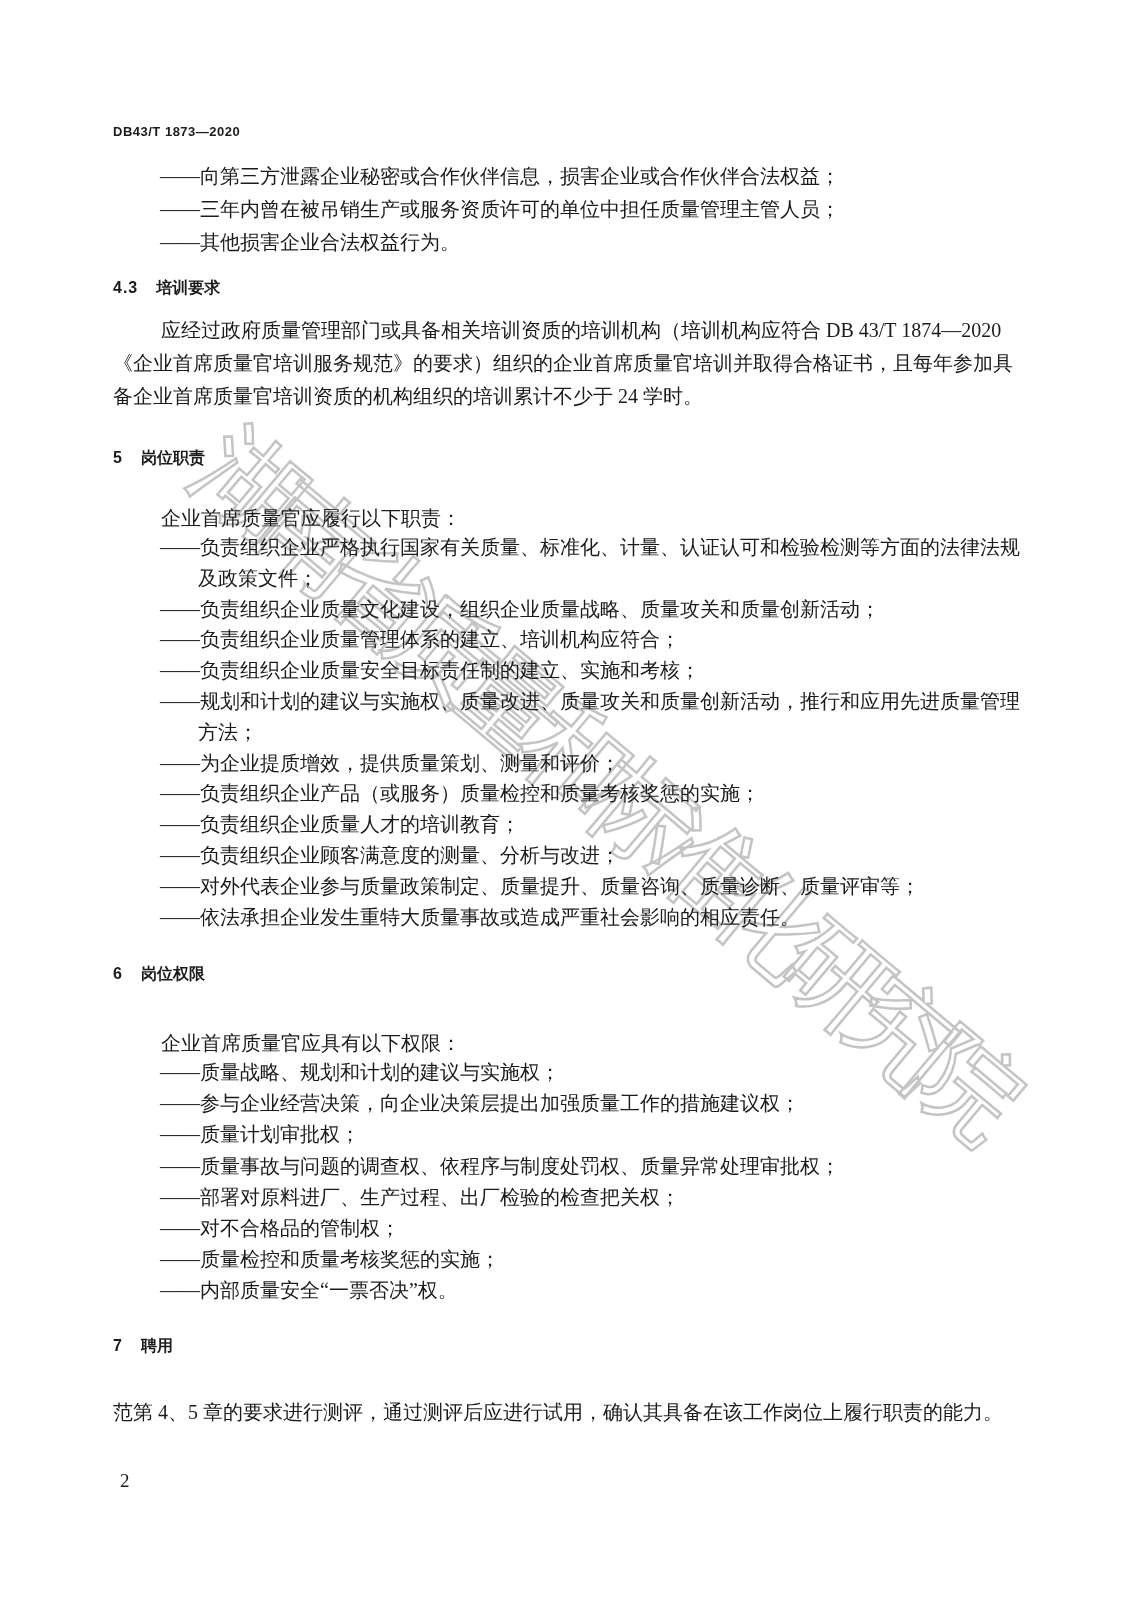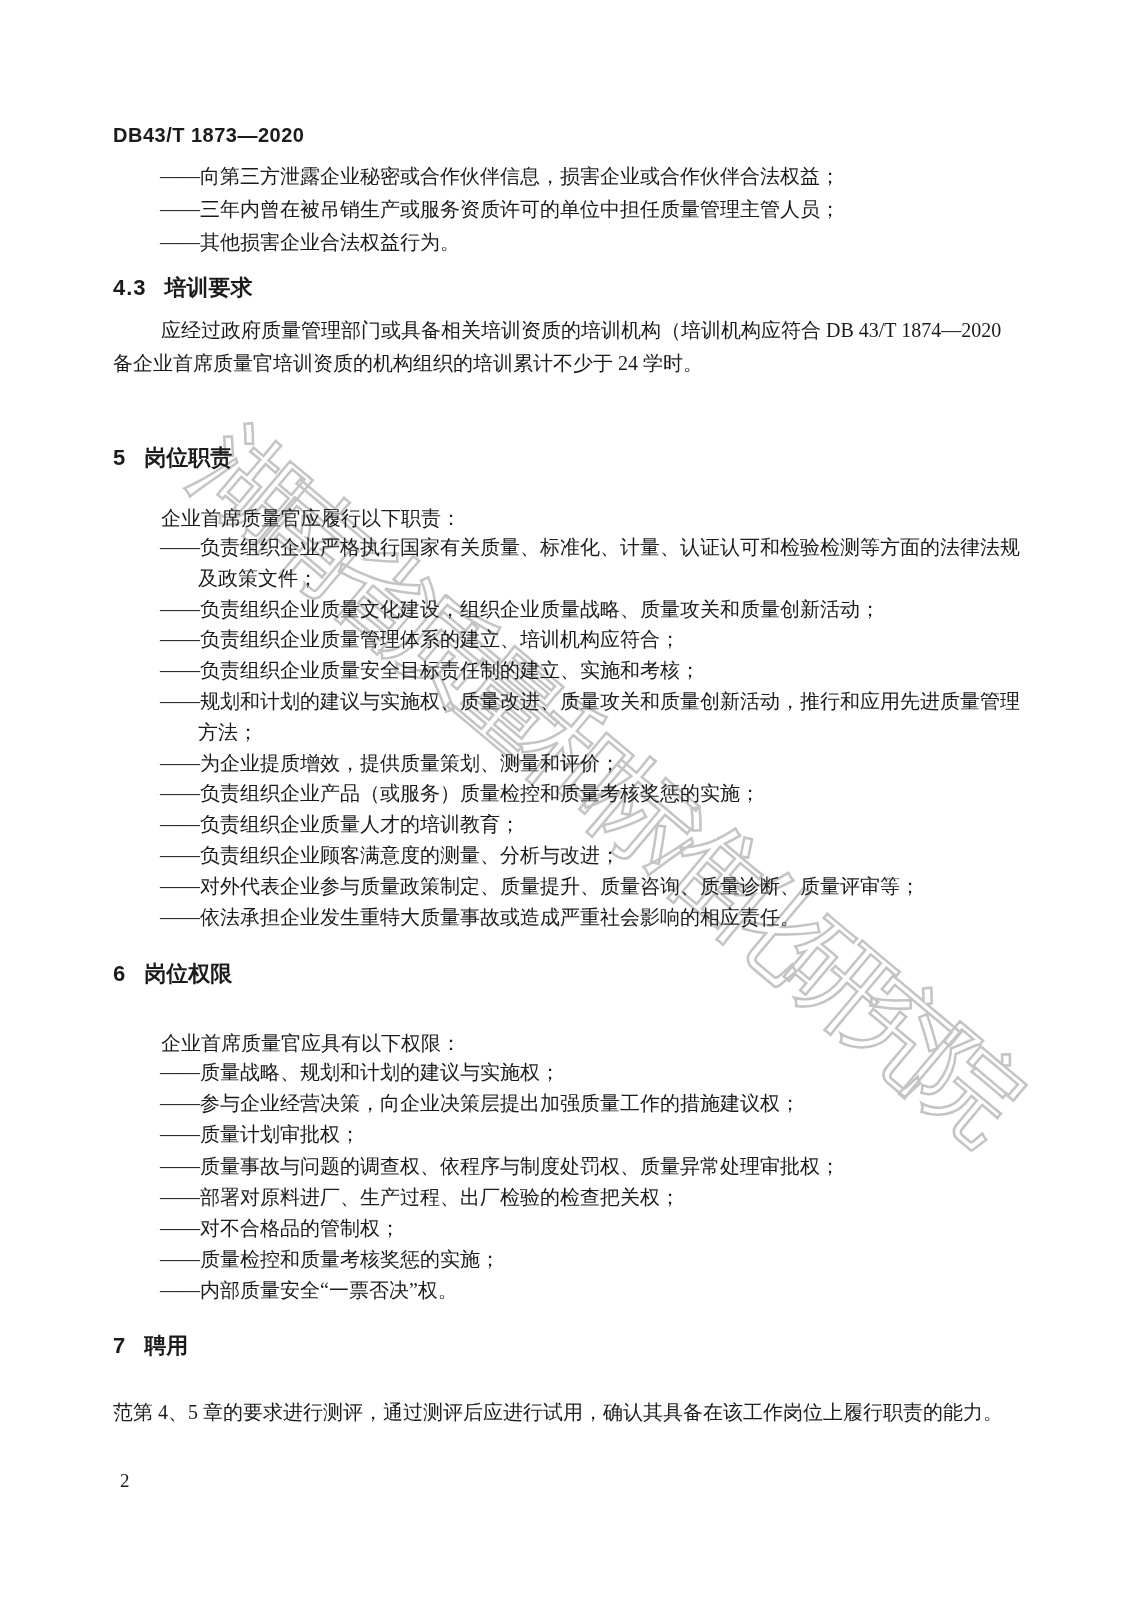--- a/index.html
+++ b/index.html
@@ -22,33 +22,33 @@
     font-family:"Liberation Serif","DejaVu Serif",serif;
     color:transparent;
     -webkit-text-stroke:2.5px #c4c4c4;
     z-index:0;
     user-select:none;
   }
   .content { position:absolute; inset:0; z-index:1; }
   .doc-code {
     position:absolute; left:113px; top:124px;
     font-family:"Liberation Sans","DejaVu Sans",sans-serif;
-    font-weight:700; font-size:20px; letter-spacing:0.5px;
+    font-weight:700; font-size:13px; letter-spacing:0.5px;
   }
   .block { position:absolute; left:113px; }
   .line { font-size:20px; line-height:33px; white-space:nowrap; }
   .li   { padding-left:47px; }   
   .cont { padding-left:85px; }   
   .indent { padding-left:48px; } 
   .list5 .line { line-height:30.8px; }
   .list6 .line { line-height:31.2px; }
   .heading {
     position:absolute; left:113px;
     font-family:"Liberation Sans","DejaVu Sans",sans-serif;
-    font-weight:700; font-size:22px; line-height:24px;
+    font-weight:700; font-size:16px; line-height:24px;
     white-space:nowrap;
   }
   .hnum { margin-right:18px; letter-spacing:1px; }
   .clause-num {
     font-family:"Liberation Sans","DejaVu Sans",sans-serif;
     font-weight:700; margin-right:14px; letter-spacing:1px;
   }
   .pagenum {
     position:absolute; left:120px; top:1470px;
     font-size:19px; line-height:22px;
@@ -70,20 +70,21 @@
       <div class="line li">——三年内曾在被吊销生产或服务资质许可的单位中担任质量管理主管人员；</div>
       <div class="line li">——其他损害企业合法权益行为。</div>
     </div>
 
     <div class="heading" style="top:276px">
       <span class="hnum">4.3</span><span>培训要求</span>
     </div>
 
     <div class="block" style="top:314px">
       <div class="line indent">应经过政府质量管理部门或具备相关培训资质的培训机构（培训机构应符合 DB 43/T 1874—2020</div>
+      <div class="line">《企业首席质量官培训服务规范》的要求）组织的企业首席质量官培训并取得合格证书，且每年参加具</div>
       <div class="line">备企业首席质量官培训资质的机构组织的培训累计不少于 24 学时。</div>
     </div>
 
     <div class="heading" style="top:446px">
       <span class="hnum">5</span><span>岗位职责</span>
     </div>
 
     <div class="block" style="top:502px">
       <div class="line indent">企业首席质量官应履行以下职责：</div>
     </div>

